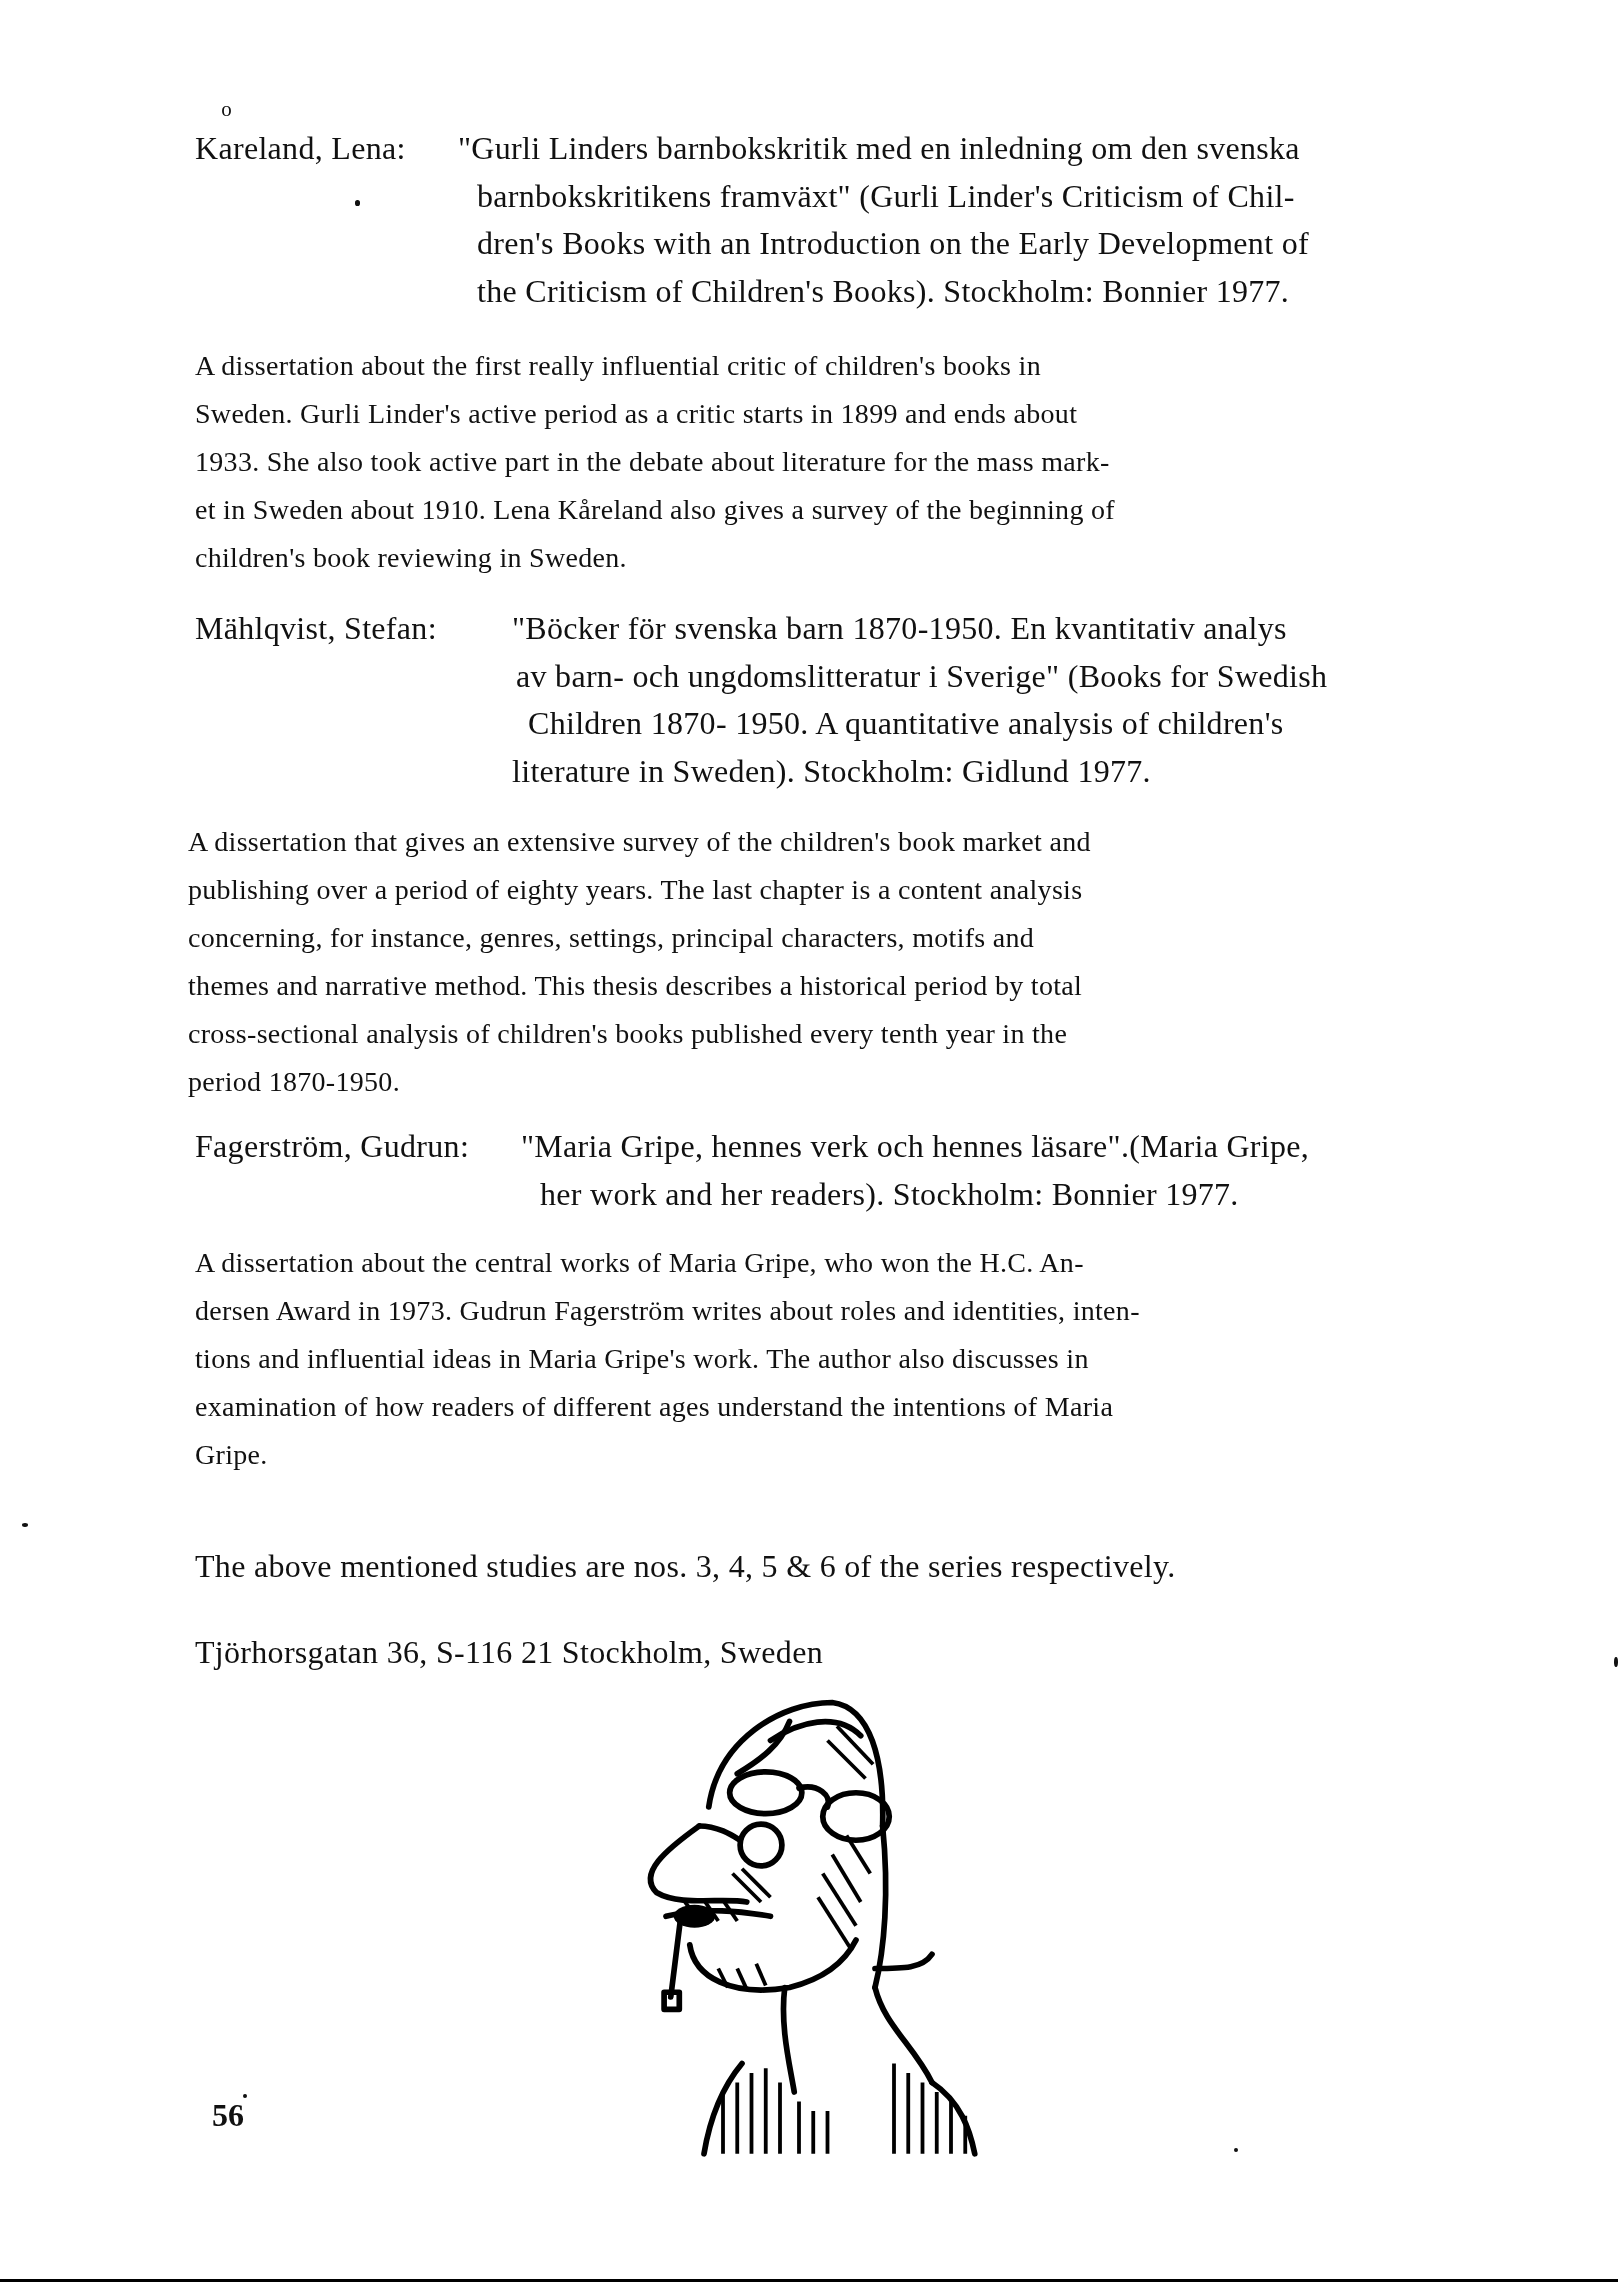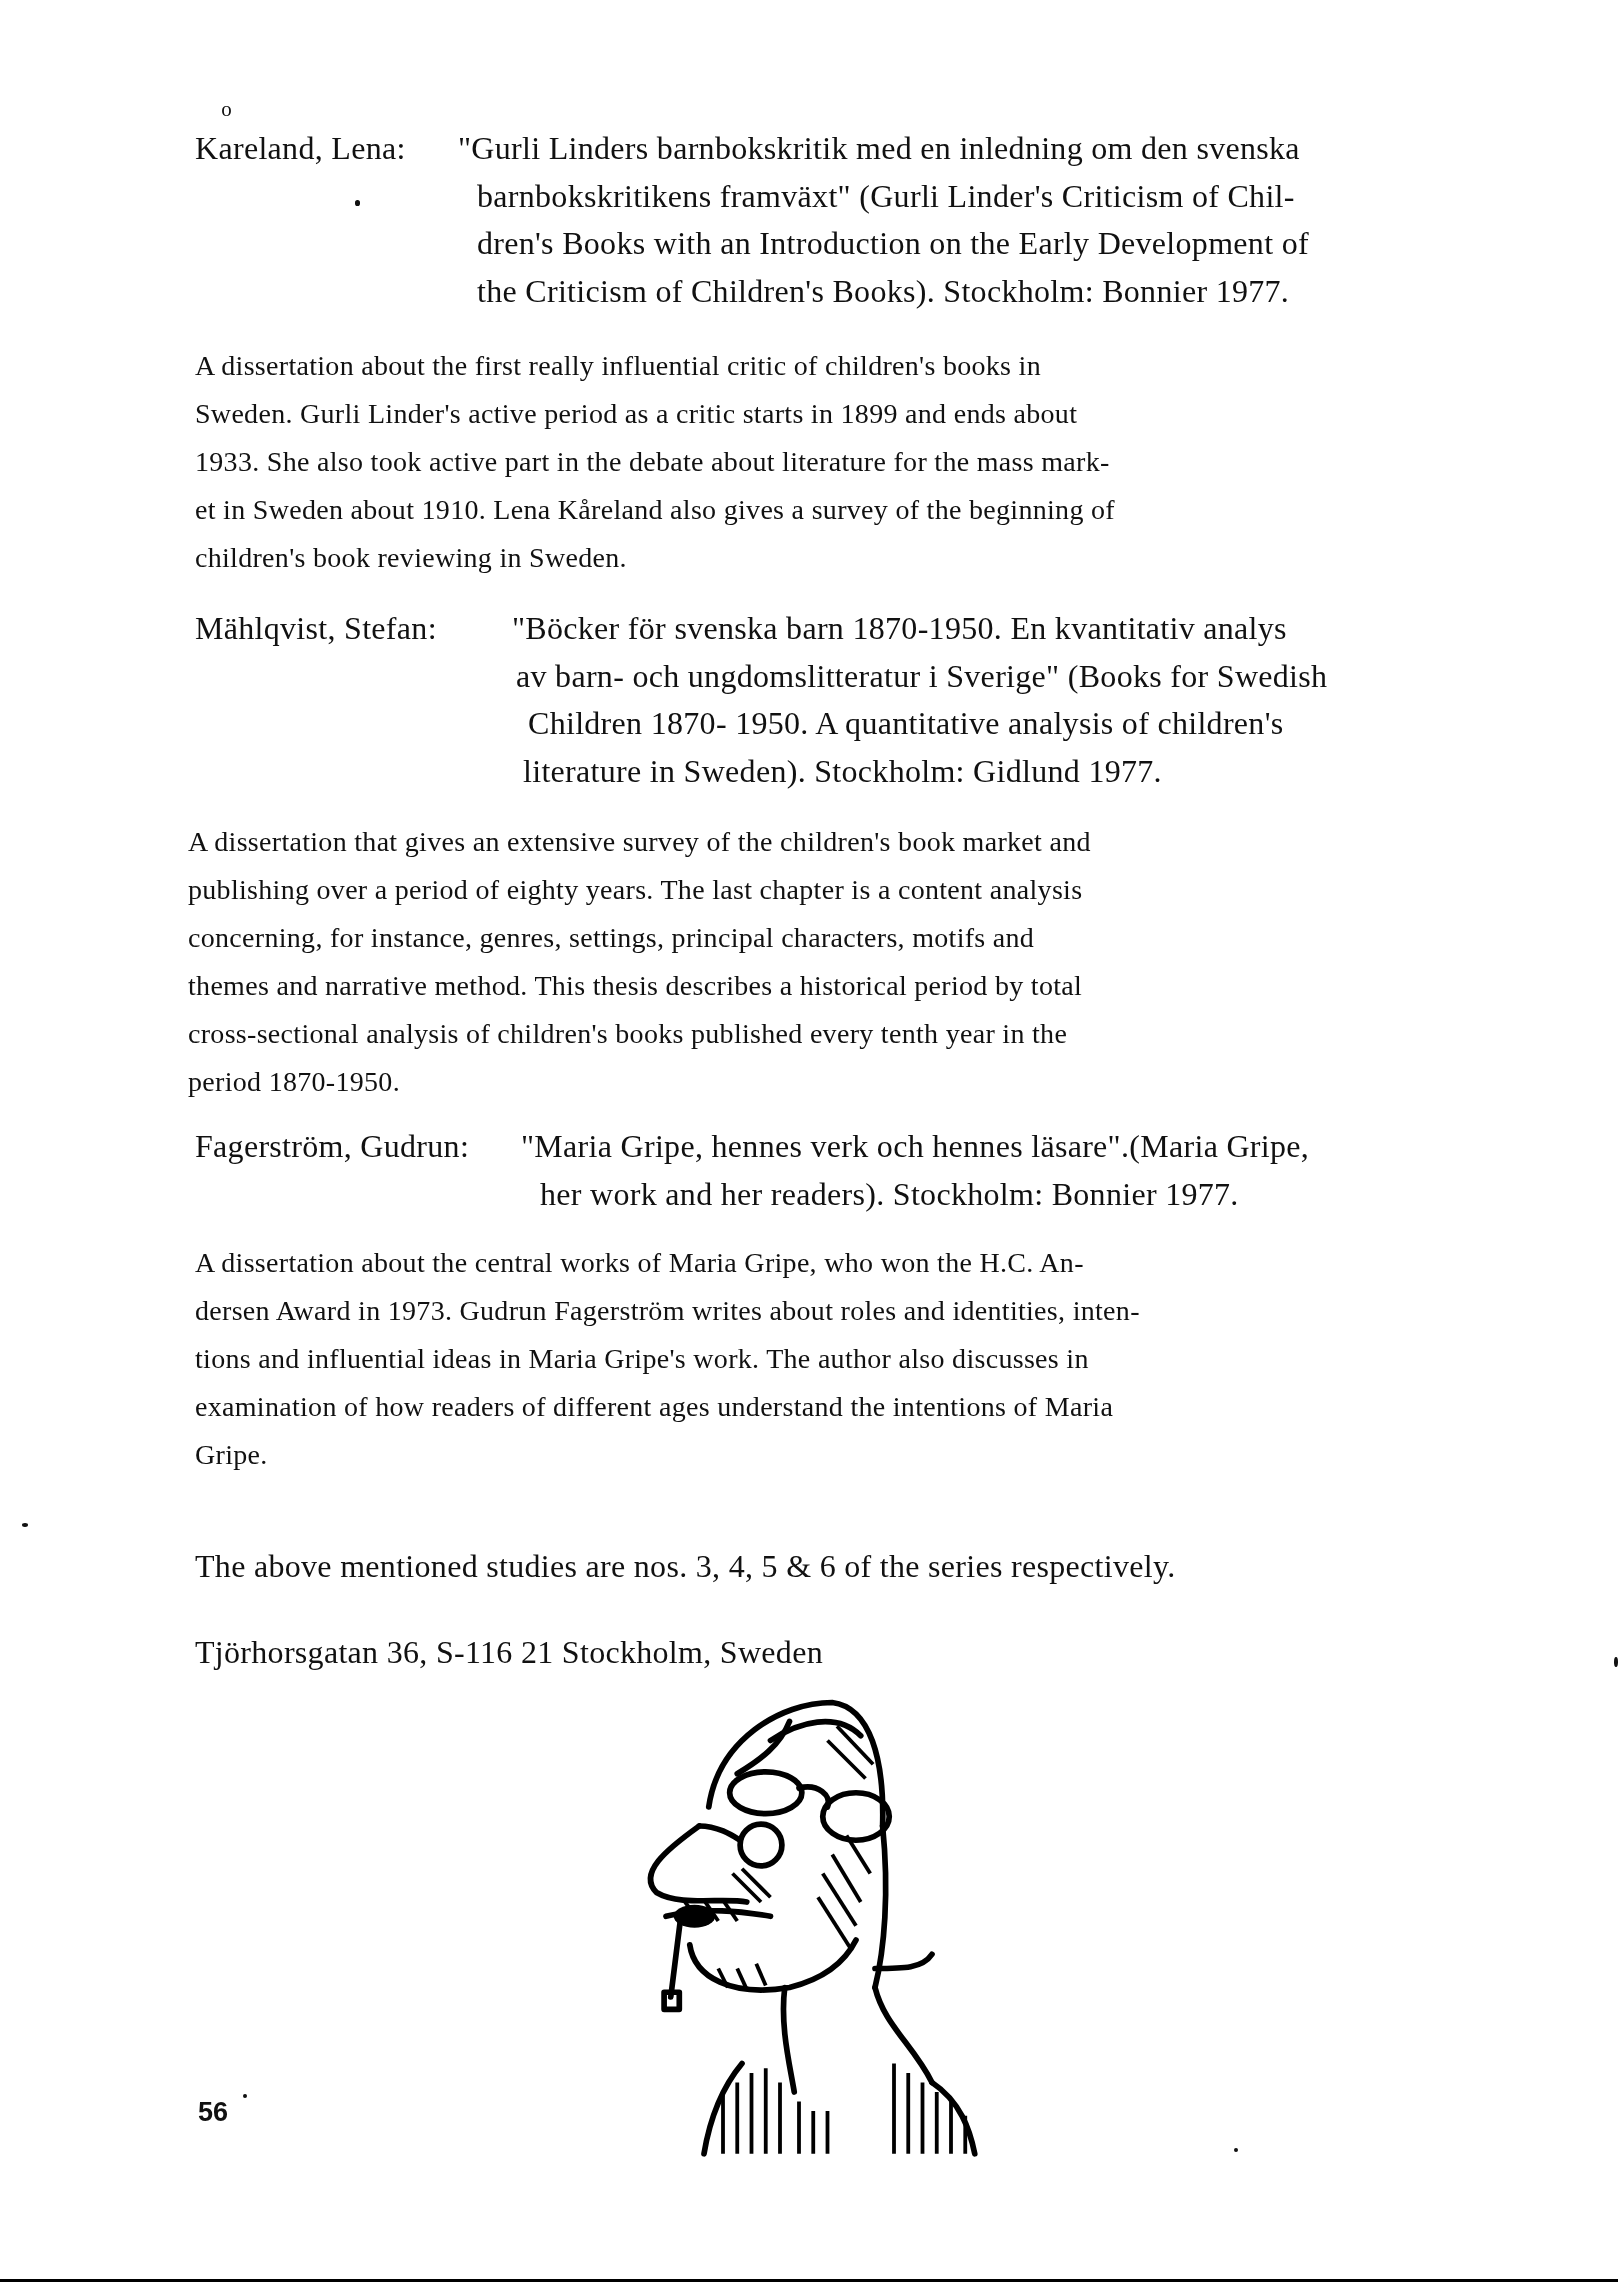--- a/index.html
+++ b/index.html
@@ -64,24 +64,24 @@
     }
     .footnote {
       position: absolute;
       left: 195px;
       font-size: 32px;
       letter-spacing: 0.3px;
       white-space: nowrap;
     }
     .page-number {
       position: absolute;
-      left: 198px;
+      left: 212px;
       top: 2097px;
-      font-family: Liberation Sans, sans-serif;
-      font-size: 27px;
+      font-family: Liberation Serif, serif;
+      font-size: 32px;
       font-weight: bold;
     }
     .speck {
       position: absolute;
       background: #111;
       border-radius: 50%;
     }
     .bottom-rule {
       position: absolute;
       left: 0;
@@ -118,21 +118,21 @@
     <span class="line">1933. She also took active part in the debate about literature for the mass mark-</span>
     <span class="line">et in Sweden about 1910. Lena Kåreland also gives a survey of the beginning of</span>
     <span class="line">children's book reviewing in Sweden.</span>
   </div>
 
   <div class="entry" style="top:604px;">
     <span class="author">Mählqvist, Stefan:</span>
     <span class="ref-line" style="left:317px; top:0;">"Böcker för svenska barn 1870-1950. En kvantitativ analys</span>
     <span class="ref-line" style="left:321px; top:48px;">av barn- och ungdomslitteratur i Sverige" (Books for Swedish</span>
     <span class="ref-line" style="left:321px; top:95px;margin-left:12px;">Children 1870- 1950. A quantitative analysis of children's</span>
-    <span class="ref-line" style="left:317px; top:143px;margin-left:11px;">literature in Sweden). Stockholm: Gidlund 1977.</span>
+    <span class="ref-line" style="left:317px; top:143px;">literature in Sweden). Stockholm: Gidlund 1977.</span>
   </div>
 
   <div class="para" style="top:818px; left:188px;">
     <span class="line">A dissertation that gives an extensive survey of the children's book market and</span>
     <span class="line">publishing over a period of eighty years. The last chapter is a content analysis</span>
     <span class="line">concerning, for instance, genres, settings, principal characters, motifs and</span>
     <span class="line">themes and narrative method. This thesis describes a historical period by total</span>
     <span class="line">cross-sectional analysis of children's books published every tenth year in the</span>
     <span class="line">period 1870-1950.</span>
   </div>

